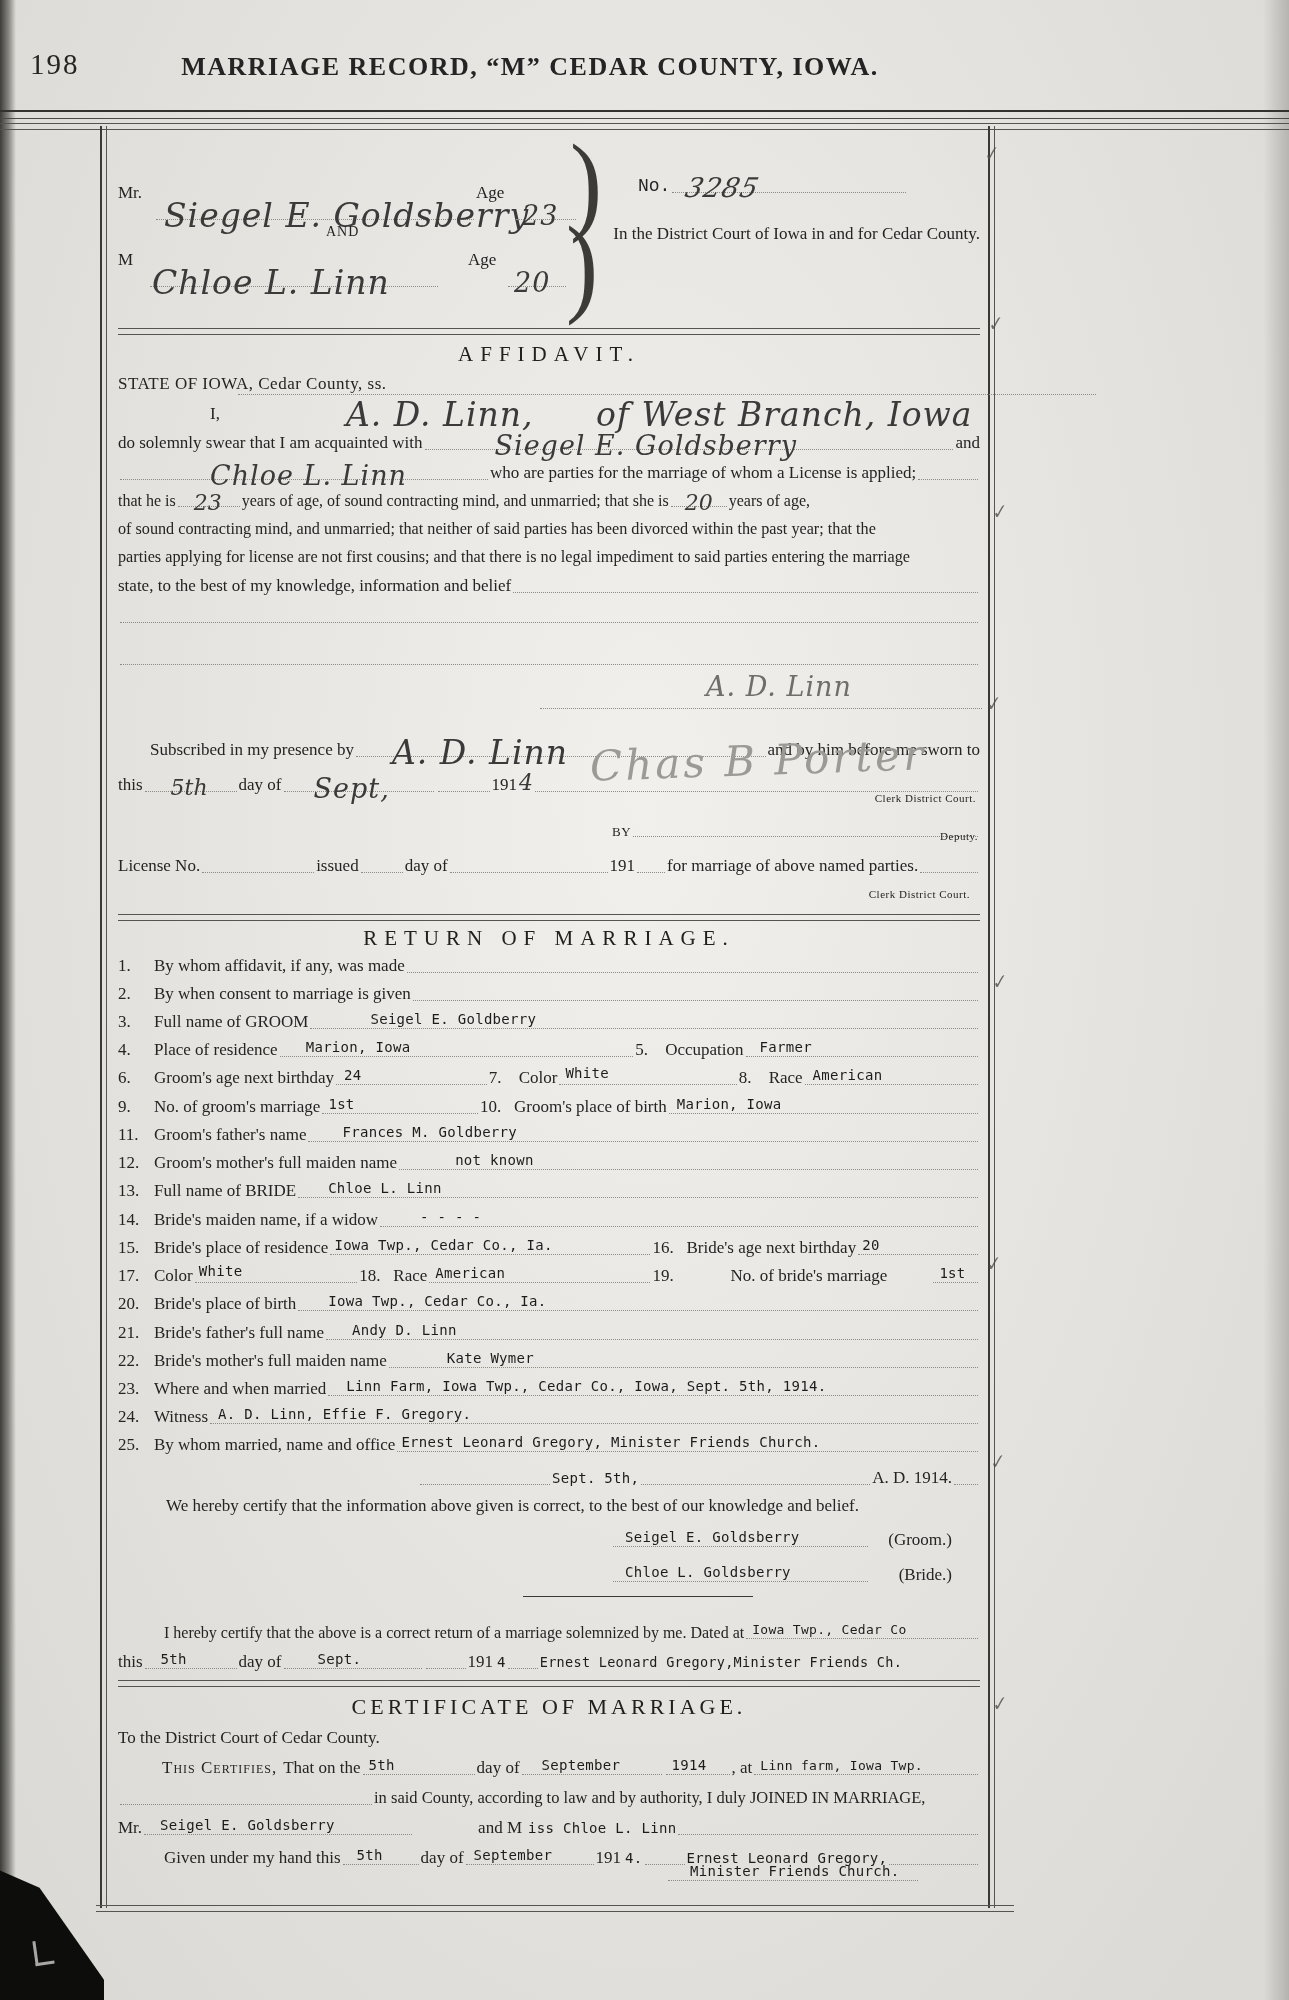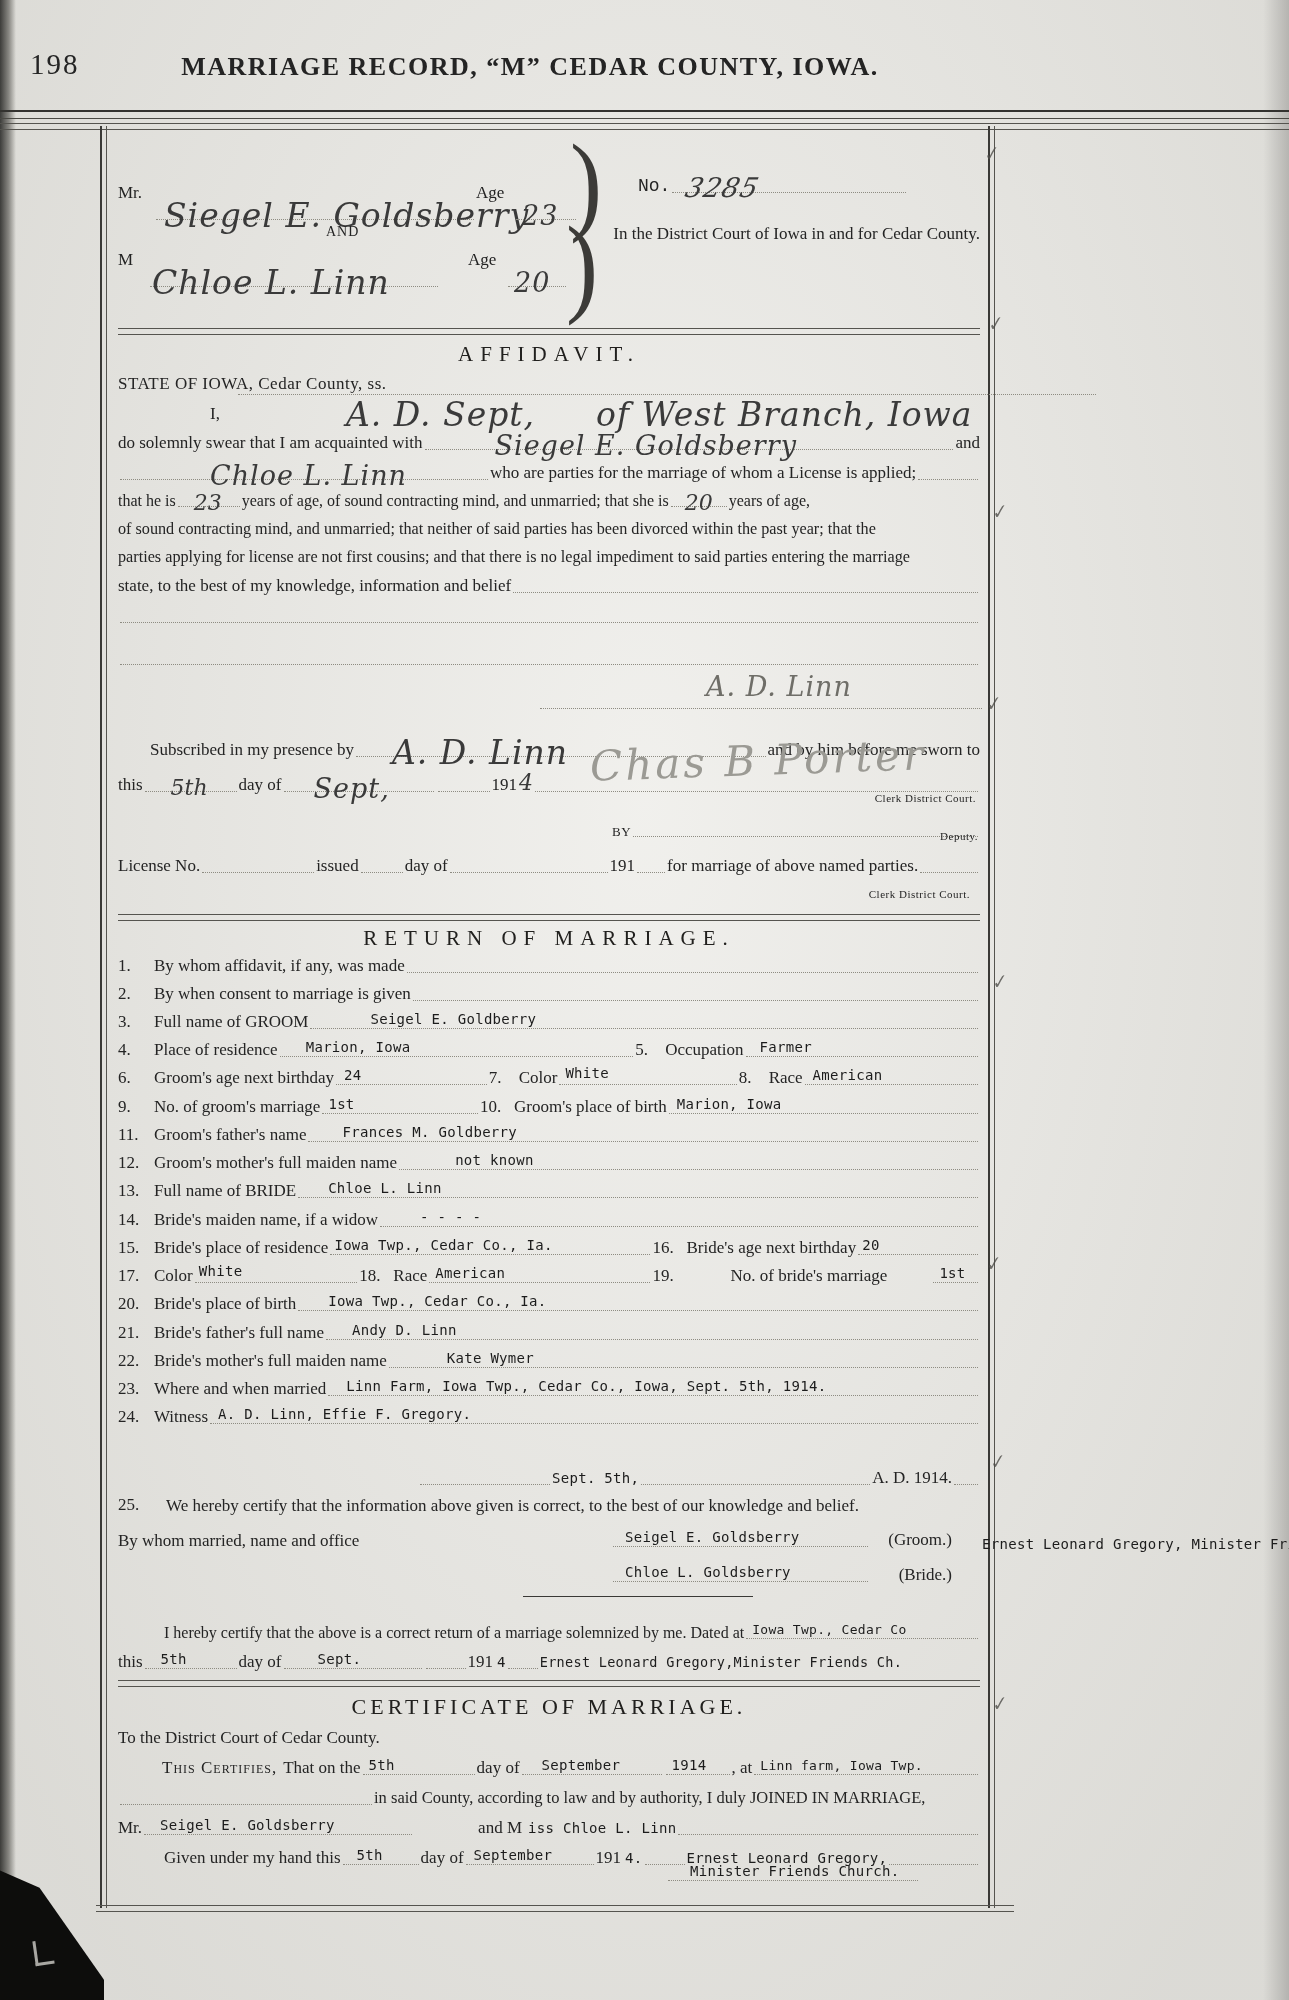--- a/index.html
+++ b/index.html
@@ -105,21 +105,21 @@
   <div class="abs serif" style="left:426px;top:96px;width:436px;text-align:right;font-size:17px;">In the District Court of Iowa in and for Cedar County.</div>
 
   <div class="rule-h2" style="top:200px;position:absolute;width:100%;"></div>
 
   <div class="heading" style="top:214px;">AFFIDAVIT.</div>
   <div class="abs serif" style="left:0;top:246px;font-size:17px;letter-spacing:.5px;">STATE OF IOWA, Cedar County, ss.</div>
 
   <div class="abs" style="left:0;top:268px;width:100%;height:34px;">
     <span class="leadbox abs" style="left:118px;right:0;bottom:4px;display:block;"></span>
     <span class="abs serif" style="left:92px;top:8px;">I,</span>
-    <span class="abs hw hw-big" style="left:228px;top:14px;">A. D. Sept,</span>
+    <span class="abs hw hw-big" style="left:228px;top:14px;">A. D. Linn,</span>
     <span class="abs hw hw-big" style="left:478px;top:14px;">of West Branch, Iowa</span>
   </div>
 
   <div class="r" style="top:305px;">
     <span class="serif">do solemnly swear that I am acquainted with</span>
     <span class="lead">
         <span class="onlead hw hw-md" style="left:70px;bottom:-1px;">Siegel E. Goldsberry</span>
       </span>
     <span class="serif">and</span>
   </div>
@@ -382,21 +382,21 @@
         <span class="onlead typed" style="left:18px;">Linn Farm, Iowa Twp., Cedar Co., Iowa, Sept. 5th, 1914.</span>
       </span>
   </div>
   <div class="r" style="top:1279px;">
     <span class="num serif">24.</span>
     <span class="serif">Witness</span>
     <span class="lead">
         <span class="onlead typed" style="left:8px;">A. D. Linn,   Effie F. Gregory.</span>
       </span>
   </div>
-  <div class="r" style="top:1367px;flex-direction:column;">
+  <div class="r" style="top:1307px;">
     <span class="num serif">25.</span>
     <span class="serif">By whom married, name and office</span>
     <span class="lead">
         <span class="onlead typed" style="left:4px;">Ernest Leonard Gregory, Minister Friends Church.</span>
       </span>
   </div>
 
   <div class="r" style="top:1340px;">
     <span style="flex:0 0 300px;"></span>
     <span class="leadbox" style="flex:0 0 130px;"></span>

